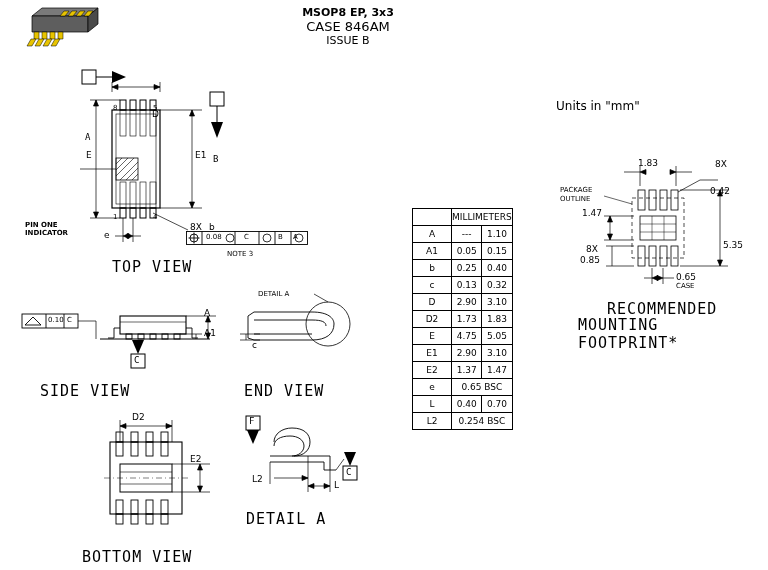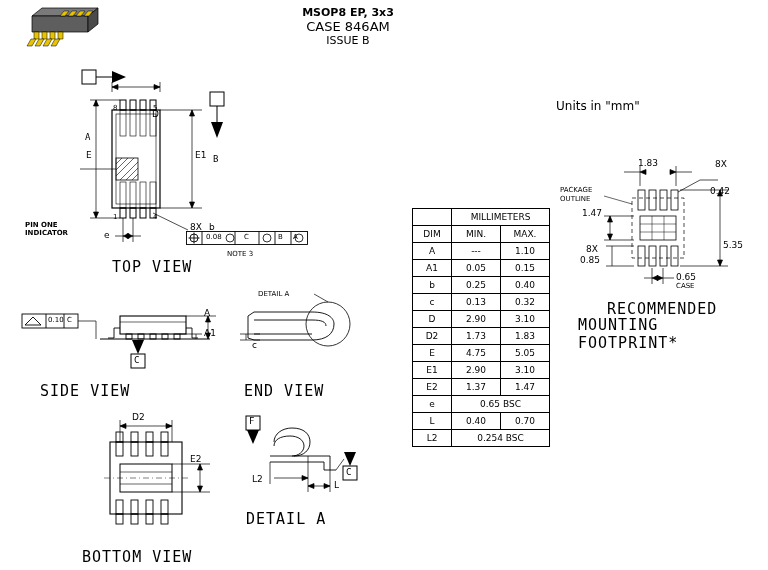--- a/index.html
+++ b/index.html
@@ -367,25 +367,20 @@
   <div class="abs lbl9" style="left:94px;top:68px;">L</div>
 </div>
 <div class="abs viewcap" style="left:246px;top:510px;">DETAIL A</div>
 
 <table class="abs" id="dimtable">
   <tbody>
       <tr>
     <td class="c1"></td>
     <td class="c2" colspan="2">MILLIMETERS</td>
   </tr>
-  <tr class="hdrrow">
-    <td class="c1">DIM</td>
-    <td class="c2">MIN.</td>
-    <td class="c3">MAX.</td>
-  </tr>
   <tr>
         <td>A</td>
         <td>---</td>
         <td>1.10</td>
       </tr>
   <tr>
         <td>A1</td>
         <td>0.05</td>
         <td>0.15</td>
       </tr>

